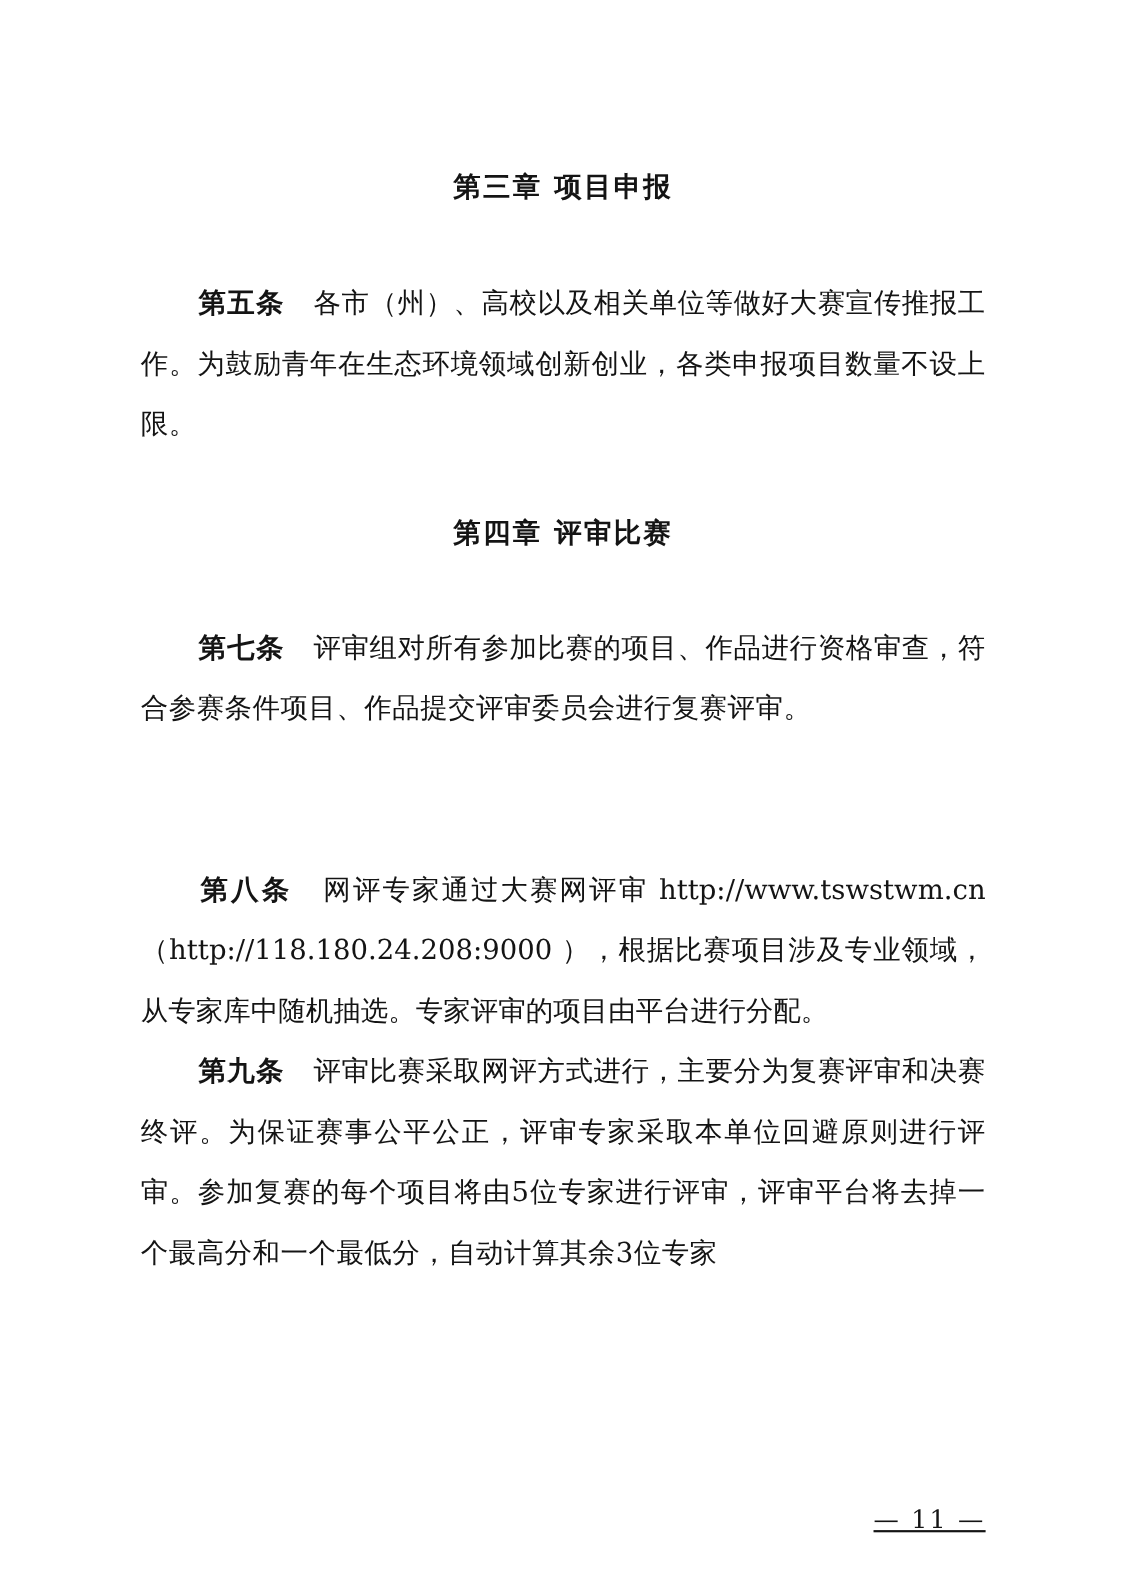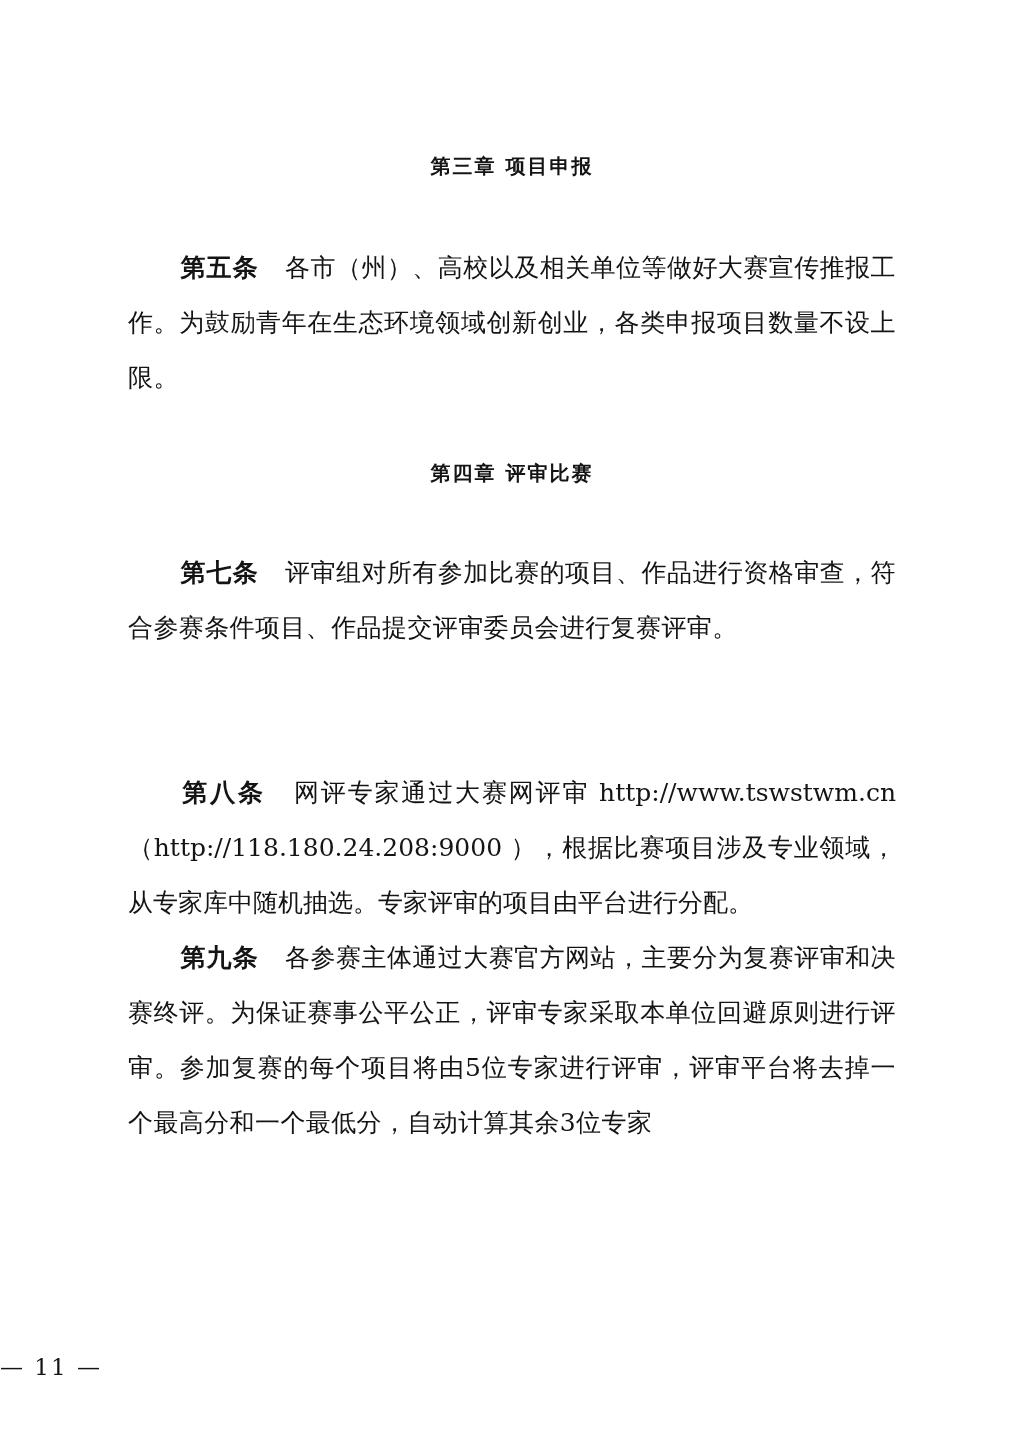--- a/index.html
+++ b/index.html
@@ -18,21 +18,21 @@
     position: absolute;
     left: 0;
     top: 0;
     width: 1024px;
     height: 1447px;
     box-sizing: border-box;
     padding: 150px 128px 60px 128px;
   }
   .chapter-heading {
     text-align: center;
-    font-size: 20px;
+    font-size: 25px;
     font-weight: bold;
     letter-spacing: 2px;
     line-height: 1.6;
     margin: 0;
   }
   .gap-after-heading { height: 58px; }
   .gap-before-heading { height: 52px; }
   .gap-before-heading-2 { height: 54px; }
   .gap-after-heading-2 { height: 56px; }
 
@@ -57,25 +57,26 @@
     width: 1.05em;
   }
   .latin {
     font-family: "DejaVu Serif", "Liberation Serif", serif;
     letter-spacing: 0px;
   }
   .footer {
     position: absolute;
     left: 0;
     right: 128px;
-    bottom: 67px;
-    text-align: left;
+    bottom: 52px;
+    text-align: right;
     font-size: 23px;
     letter-spacing: 2px;
     font-family: "DejaVu Serif", "Liberation Serif", serif;
+    text-decoration: underline;
   }
 </style>
 </head>
 <body>
 
 <div class="page">
 
   <h2 class="chapter-heading">第三章    项目申报</h2>
 
   <div class="gap-after-heading"></div>
@@ -91,17 +92,17 @@
 
   <p class="para"><span class="indent"></span><span class="art-label">第七条</span><span class="art-space"></span><span>评审组对所有参加比赛的项目、作品进行资格审查，符合参赛条件项目、作品提交评审委员会进行复赛评审。</span></p>
 
   <div class="gap-before-heading-2"></div>
 
 
   <div class="gap-after-heading-2"></div>
 
   <p class="para"><span class="indent"></span><span class="art-label">第八条</span><span class="art-space"></span><span class="latin">网评专家通过大赛网评审 http://www.tswstwm.cn（http://118.180.24.208:9000 ），根据比赛项目涉及专业领域，从专家库中随机抽选。专家评审的项目由平台进行分配。</span></p>
 
-  <p class="para"><span class="indent"></span><span class="art-label">第九条</span><span class="art-space"></span><span>各参赛主体通过大赛官方网站，主要分为复赛评审和决赛终评。为保证赛事公平公正，评审专家采取本单位回避原则进行评审。参加复赛的每个项目将由5位专家进行评审，评审平台将去掉一个最高分和一个最低分，自动计算其余3位专家</span></p>
+  <p class="para"><span class="indent"></span><span class="art-label">第九条</span><span class="art-space"></span><span>评审比赛采取网评方式进行，主要分为复赛评审和决赛终评。为保证赛事公平公正，评审专家采取本单位回避原则进行评审。参加复赛的每个项目将由5位专家进行评审，评审平台将去掉一个最高分和一个最低分，自动计算其余3位专家</span></p>
 
 </div>
 
 <div class="footer">— 11 —</div>
 
 </body></html>

